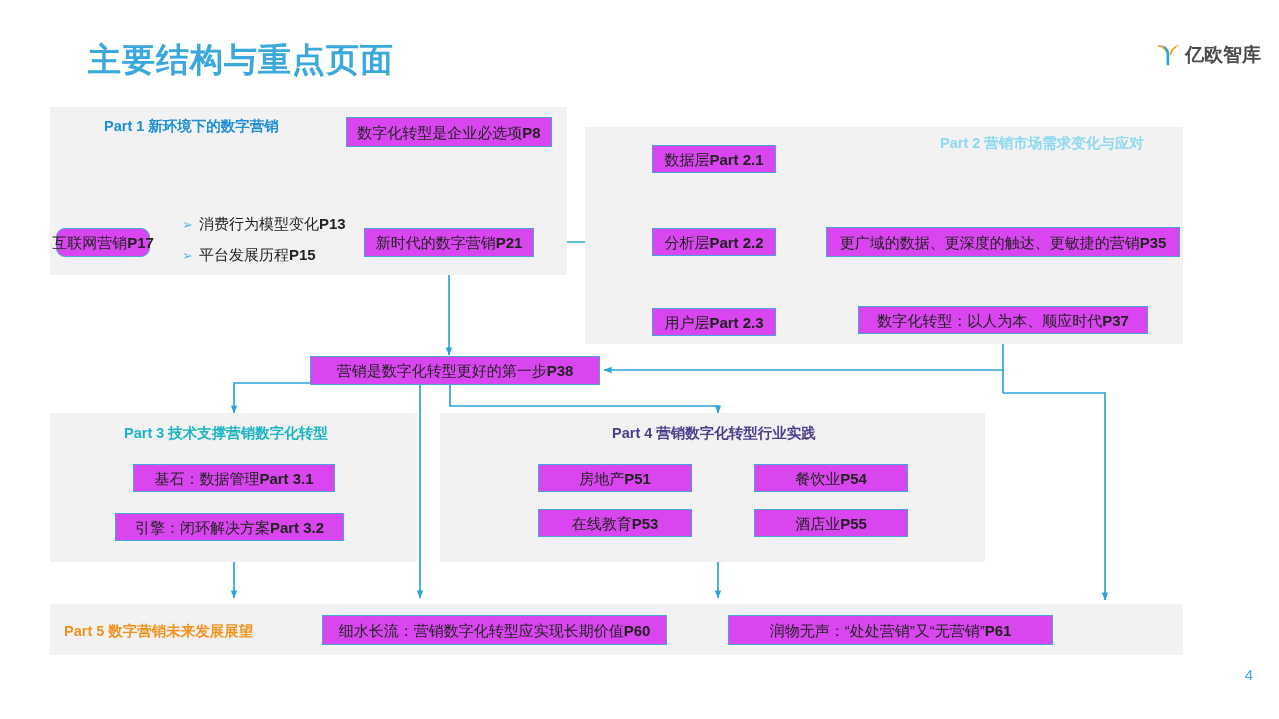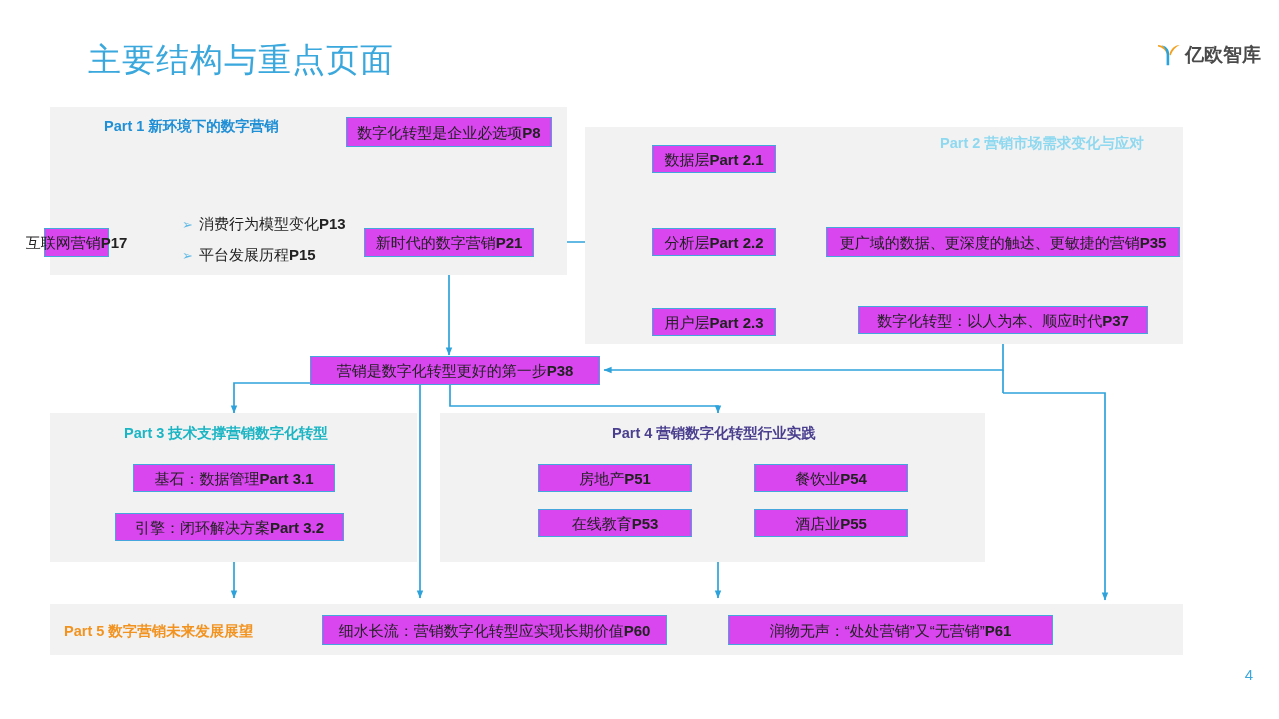--- a/index.html
+++ b/index.html
@@ -14,21 +14,21 @@
   }
   #canvas {
     position: absolute; left: 0; top: 0;
     width: 1279px; height: 719px;
   }
   
   .page-title {
     position: absolute;
     left: 88px; top: 38px;
     font-size: 33px;
-    font-weight: 400;
+    font-weight: 700;
     color: #3aa8dc;
     letter-spacing: 1px;
     white-space: nowrap;
   }
   .logo {
     position: absolute;
     right: 18px; top: 42px;
     display: flex;
     align-items: flex-end;
     gap: 3px;
@@ -161,21 +161,21 @@
     <path d="M5.5,3.2 C10,4 13.2,7.2 13.2,12 L13.2,23.2 L10.6,23.2 L10.6,12.6 C10.6,8 8.6,5 5.5,3.2 z" fill="#29a3dc"></path>
     <path d="M13.4,12.5 C14.6,7.2 18.6,3.4 23.6,3.1 C19.6,5.2 16.4,8.4 14.6,13.4 z" fill="#f5a01c"></path>
   </svg>
   <span class="logo-text">亿欧智库</span>
 </div>
 
 <div class="page-number">4</div>
 
 <div class="node" style="left:346px; top:117px; width:206px; height:30px;">数字化转型是企业必选项<b>P8</b></div>
 
-<div class="node" style="left:44px; top:228px; width:65px; height:29px;">互联网营销<b>P17</b></div>
+<div class="node" style="left:56px; top:228px; width:94px; height:29px;border-radius:9px;">互联网营销<b>P17</b></div>
 
 <div class="bullet" style="left:182px; top:215px;">
   <span class="chev">➢</span>
   <span>消费行为模型变化<b>P13</b></span>
 </div>
 <div class="bullet" style="left:182px; top:246px;">
   <span class="chev">➢</span>
   <span>平台发展历程<b>P15</b></span>
 </div>
 

